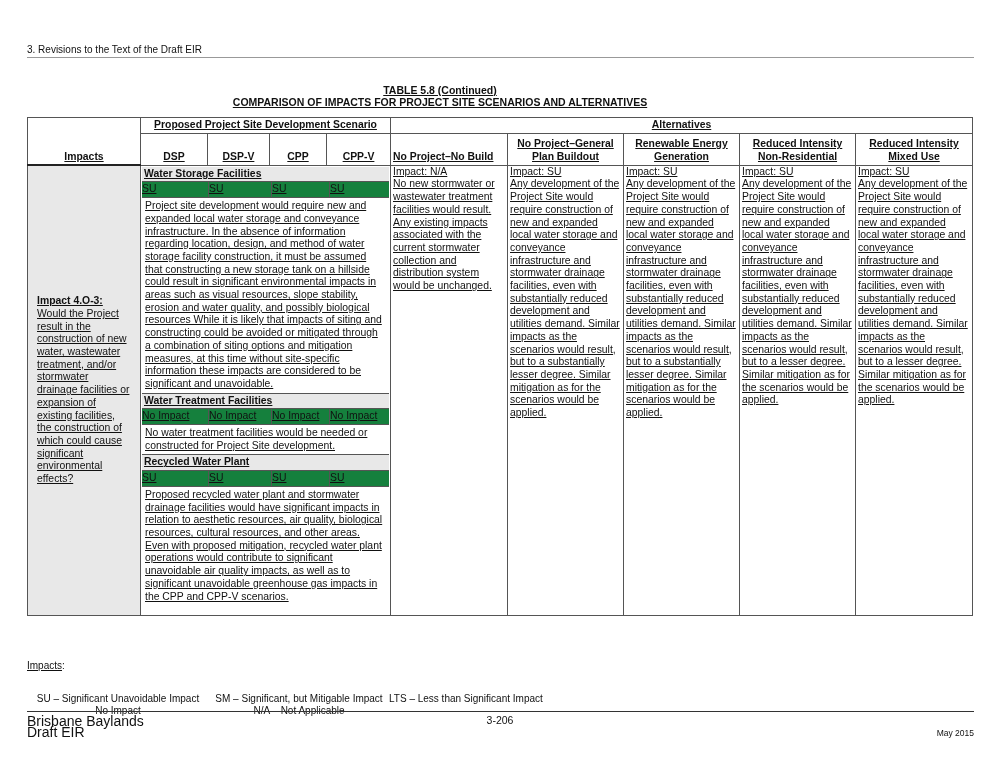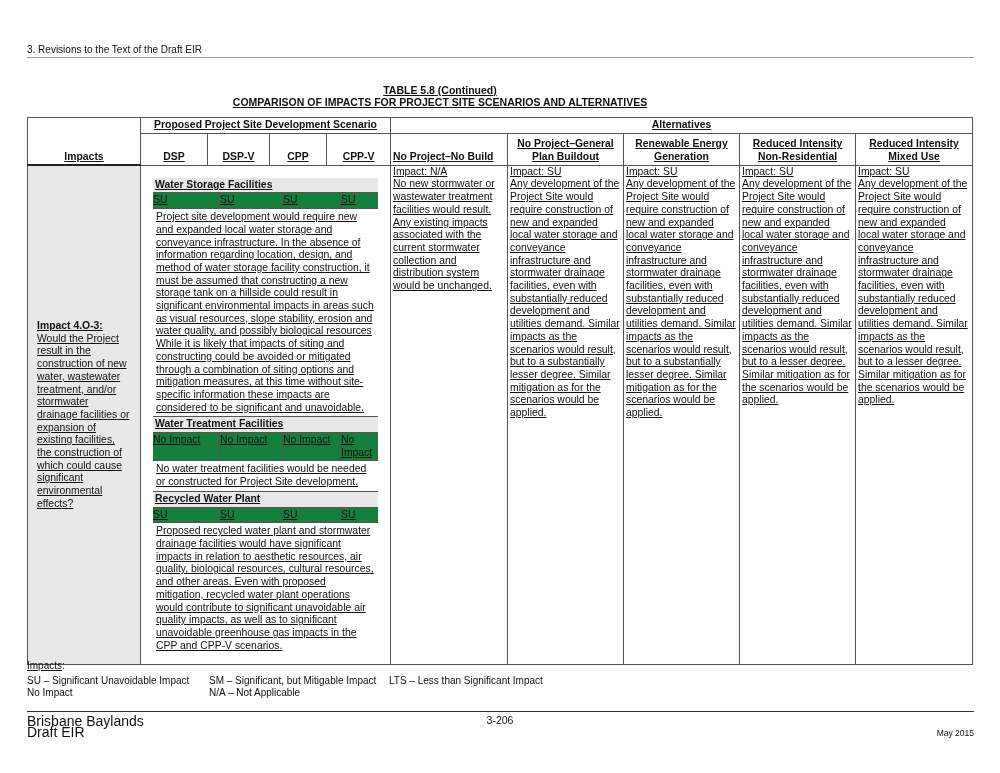--- a/index.html
+++ b/index.html
@@ -18,21 +18,21 @@
   .sec-head { background:#e8e8e8; font-weight:bold; padding:1px 2px; }
   .ratings { display:flex; }
   .ratings span { flex:1; text-align:left; border-right:1px solid #555; background:#15803d; padding:1px 0; }
   .ratings span:last-child { border-right:none; }
   .desc { padding:2px 3px 0 3px; }
   .sub { border-bottom:1px solid #555; }
   .alt-cell { padding:2px 3px; }
   .alt-cell p { margin:0; }
   .alt-cell .lbl { }
   #legend { position:absolute; left:27px; top:660px; font-size:10px; line-height:12.5px; }
-  #legend .row { display:flex; }
+  #legend .row { display:flex;text-align:center; }
   #legend .c1 { width:182px; } #legend .c2 { width:180px; }
   #footer-rule { position:absolute; left:27px; top:711px; width:947px; height:1px; background:#333; }
   #footer-left { position:absolute; left:27px; top:716px; font-size:14px; line-height:11px; }
   #footer-center { position:absolute; left:0; width:1000px; top:714px; text-align:center; font-size:10.5px; }
   #footer-right { position:absolute; right:26px; top:716px; font-size:8.5px;margin-top:12px; }
 </style>
 </head>
 <body>
 
 <div id="running-header">3. Revisions to the Text of the Draft EIR</div>
@@ -70,21 +70,21 @@
     <th style="text-align:left;"><span class="u">No Project–No Build</span></th>
     <th><span class="u">No Project–General Plan Buildout</span></th>
     <th><span class="u">Renewable Energy Generation</span></th>
     <th><span class="u">Reduced Intensity Non-Residential</span></th>
     <th><span class="u">Reduced Intensity Mixed Use</span></th>
   </tr>
   <tr style="height:450px;">
     <td class="impact-cell">
       <span class="u"><b>Impact 4.O-3:</b><span> Would the Project result in the construction of new water, wastewater treatment, and/or stormwater drainage facilities or expansion of existing facilities, the construction of which could cause significant environmental effects?</span></span>
     </td>
-    <td colspan="4" style="padding:12px;">
+    <td colspan="4" style="padding:1px;">
       <div>
         <div class="sec-head sub"><span class="u">Water Storage Facilities</span></div>
         <div class="ratings sub">
           <span class="u" style="flex:0 0 66px">SU</span>
           <span class="u" style="flex:0 0 62px">SU</span>
           <span class="u" style="flex:0 0 57px">SU</span>
           <span class="u">SU</span>
         </div>
         <div class="desc sub u" style="padding-bottom:2px;">Project site development would require new and expanded local water storage and conveyance infrastructure. In the absence of information regarding location, design, and method of water storage facility construction, it must be assumed that constructing a new storage tank on a hillside could result in significant environmental impacts in areas such as visual resources, slope stability, erosion and water quality, and possibly biological resources While it is likely that impacts of siting and constructing could be avoided or mitigated through a combination of siting options and mitigation measures, at this time without site-specific information these impacts are considered to be significant and unavoidable.</div>
       </div>
@@ -127,21 +127,21 @@
     </td>
     <td class="alt-cell">
       <p class="lbl u">Impact: SU</p>
       <p class="u">Any development of the Project Site would require construction of new and expanded local water storage and conveyance infrastructure and stormwater drainage facilities, even with substantially reduced development and utilities demand. Similar impacts as the scenarios would result, but to a lesser degree. Similar mitigation as for the scenarios would be applied.</p>
     </td>
   </tr>
 </tbody>
   </table>
 
 <div id="legend">
-  <div style="margin-bottom:2px;"><span class="u">Impacts</span><span>:</span></div>
+  <div style="margin-bottom:20px;"><span class="u">Impacts</span><span>:</span></div>
   <div class="row">
     <span class="c1">SU – Significant Unavoidable Impact</span>
     <span class="c2">SM – Significant, but Mitigable Impact</span>
     <span>LTS – Less than Significant Impact</span>
   </div>
   <div class="row">
     <span class="c1">No Impact</span>
     <span class="c2">N/A – Not Applicable</span>
   </div>
 </div>

